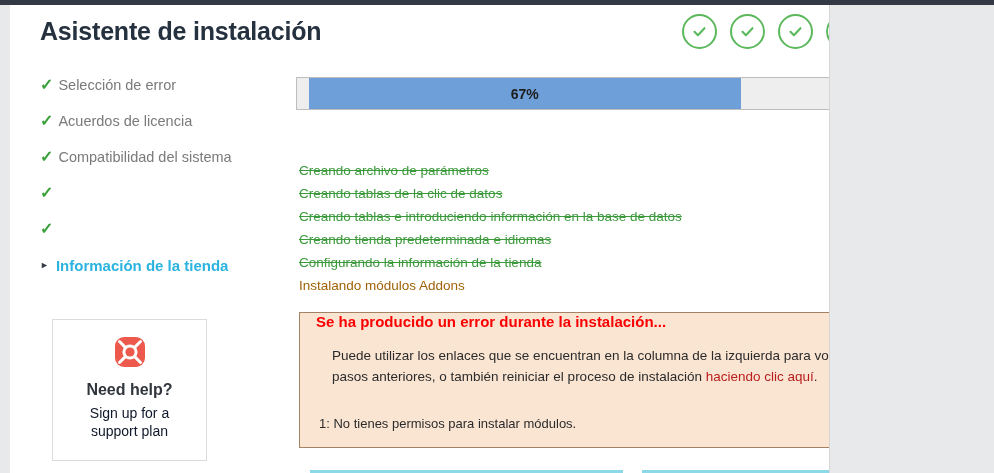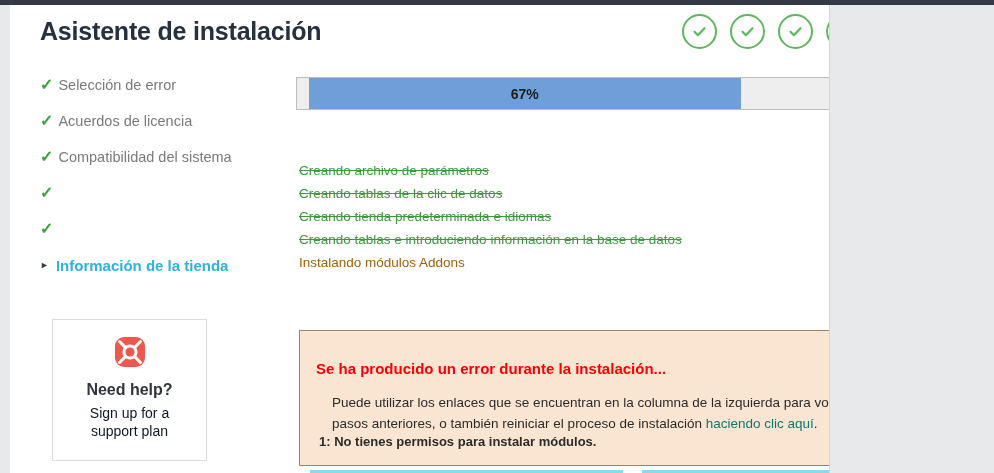--- a/index.html
+++ b/index.html
@@ -162,50 +162,49 @@
   .task-item.done {
     color: #3c9a3c;
     text-decoration: line-through;
   }
   .task-item.failed {
     color: #a16207;
   }
 
   #error-box {
     position: absolute;
-    left: 3px; top: 325px;
+    left: 3px; top: 307px;
     width: 652px;
     height: 136px;
     background: #fae5d3;
     border: 1px solid #a58263;
-    padding: 29px 16px 0 16px;
+    padding: 0 16px 0 16px;
   }
   #error-title {
     font-size: 15px;
     font-weight: bold;
     color: #fa0000;
     margin-bottom: 16px;
   }
   #error-body {
     font-size: 13.5px;
     color: #2b2b2b;
     line-height: 1.55;
     padding-left: 16px;
     padding-right: 30px;
   }
   #error-link {
-    color: #0f766e;
+    color: #b91c1c;
     cursor: pointer;
   }
   #error-detail {
     position: absolute;
     left: 19px; bottom: 16px;
     font-size: 13px;
     color: #2b2b2b;
-    font-weight: bold;
   }
 
   #footer-buttons {
     position: absolute;
     left: 3px; top: 465px;
     width: 660px;
   }
   .footer-btn {
     position: absolute;
     top: 0;
@@ -316,22 +315,23 @@
 
     <div id="progress-wrap">
       <div id="progress-fill" style="width: 66.4%;">
         <span id="progress-label">67%</span>
       </div>
     </div>
 
     <div id="task-list">
       <div class="task-item done">Creando archivo de parámetros</div>
       <div class="task-item done">Creando tablas de la clic de datos</div>
+      <div class="task-item done">Creando tablas e introduciendo información en la base de datos</div>
       <div class="task-item done">Creando tienda predeterminada e idiomas</div>
-      <div class="task-item done">Creando tablas e introduciendo información en la base de datos</div>
+      <div class="task-item done">Configurando la información de la tienda</div>
       <div class="task-item failed">Instalando módulos Addons</div>
     </div>
 
     <div id="error-box">
       <div id="error-title">Se ha producido un error durante la instalación...</div>
       <div id="error-body"><span>Puede utilizar los enlaces que se encuentran en la columna de la izquierda para volver a los pasos anteriores, o también reiniciar el proceso de instalación </span><a id="error-link">haciendo clic aquí</a><span>.</span></div>
       <div id="error-detail">1: No tienes permisos para instalar módulos.</div>
     </div>
 
     <div id="footer-buttons">

